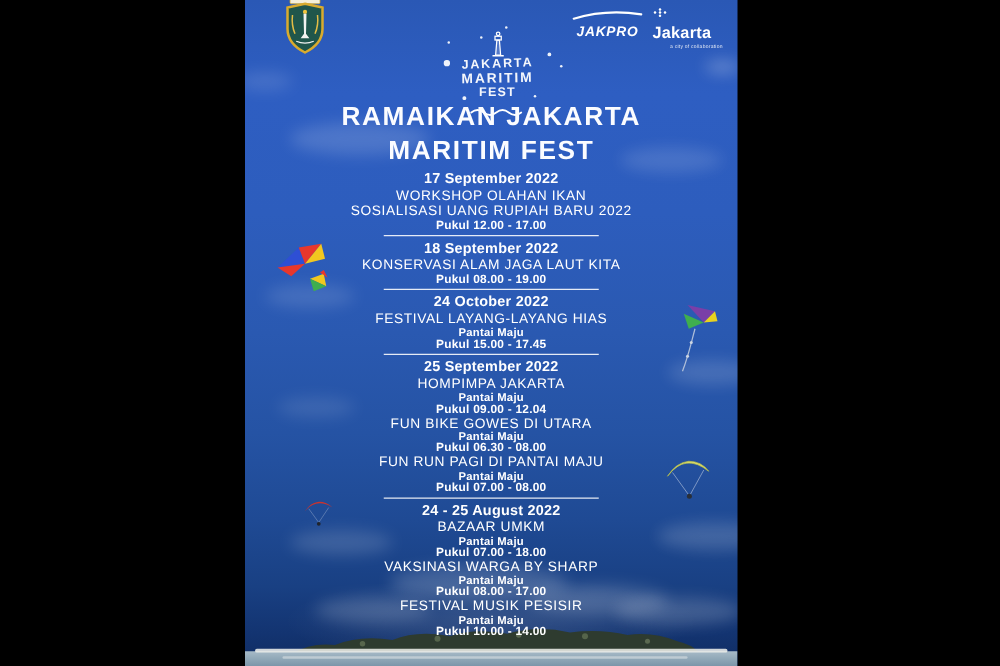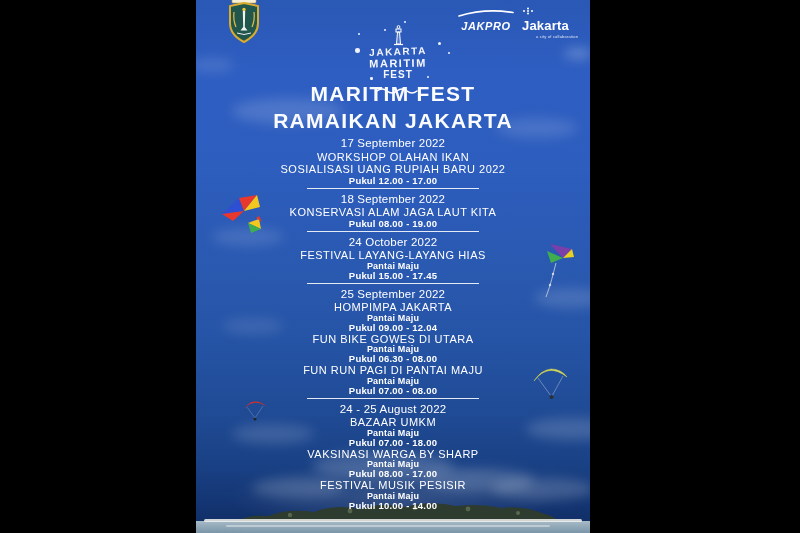--- a/index.html
+++ b/index.html
@@ -31,21 +31,21 @@
   .fl2 { font-size:11px; font-weight:700; letter-spacing:1.5px; line-height:12px; transform:rotate(-1deg); opacity:.95; }
   .fl3 { font-size:10px; font-weight:700; letter-spacing:1px; line-height:11px; opacity:.95; }
   .star { position:absolute; background:#fff; border-radius:50%; opacity:.92; }
 
   
   .title { position:absolute; left:0; right:0; top:80px; text-align:center; color:#fbfcff; z-index:4; }
   .title div { font-size:21px; font-weight:700; letter-spacing:1.3px; line-height:27px; }
 
   
   .schedule { position:absolute; left:0; right:0; top:137px; text-align:center; color:#fff; z-index:5; }
-  .sch-date  { font-size:11.5px; font-weight:400; letter-spacing:.2px; line-height:13px; }
+  .sch-date  { font-size:11.5px; font-weight:700; letter-spacing:.2px; line-height:13px; }
   .event     { margin-top:.5px; }
   .sch-title { font-size:11px; font-weight:400; letter-spacing:.5px; line-height:12.5px; }
   .sch-venue { font-size:9px;  font-weight:700; line-height:9px;  letter-spacing:.2px; }
   .sch-time  { font-size:9.5px; font-weight:700; line-height:9.5px; letter-spacing:.2px; }
   .divider   { width:172px; height:1px; margin:3px auto 3.5px; background:rgba(255,255,255,.88); }
 
   
   .kite-left { position:absolute; left:24px; top:190px; z-index:3; }
   .kite-right { position:absolute; left:346px; top:242px; z-index:3; }
   .pg-yellow { position:absolute; left:336px; top:364px; z-index:3; }
@@ -130,22 +130,22 @@
     <div class="star" style="left:162px;top:33px;width:2px;height:2px"></div>
     <div class="star" style="left:159px;top:48px;width:4.5px;height:4.5px"></div>
     <div class="star" style="left:188px;top:29px;width:2px;height:2px"></div>
     <div class="star" style="left:208px;top:21px;width:2px;height:2px"></div>
     <div class="star" style="left:242px;top:42px;width:3px;height:3px"></div>
     <div class="star" style="left:252px;top:52px;width:2px;height:2px"></div>
     <div class="star" style="left:174px;top:77px;width:2.5px;height:2.5px"></div>
     <div class="star" style="left:231px;top:76px;width:2px;height:2px"></div>
 
     <div class="title">
+      <div>RAMAIKAN JAKARTA</div>
       <div>MARITIM FEST</div>
-      <div>RAMAIKAN JAKARTA</div>
     </div>
 
     <div class="schedule">
 
       <div class="block">
         <div class="sch-date">17 September 2022</div>
         <div class="event">
           <div class="sch-title">WORKSHOP OLAHAN IKAN</div>
           <div class="sch-title">SOSIALISASI UANG RUPIAH BARU 2022</div>
           <div class="sch-time">Pukul 12.00 - 17.00</div>

